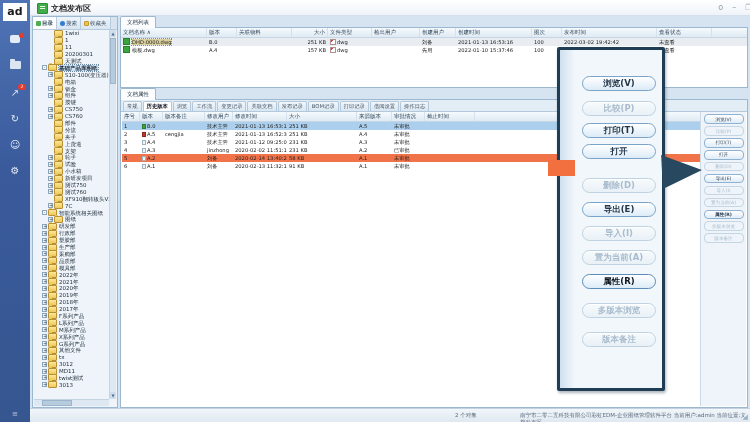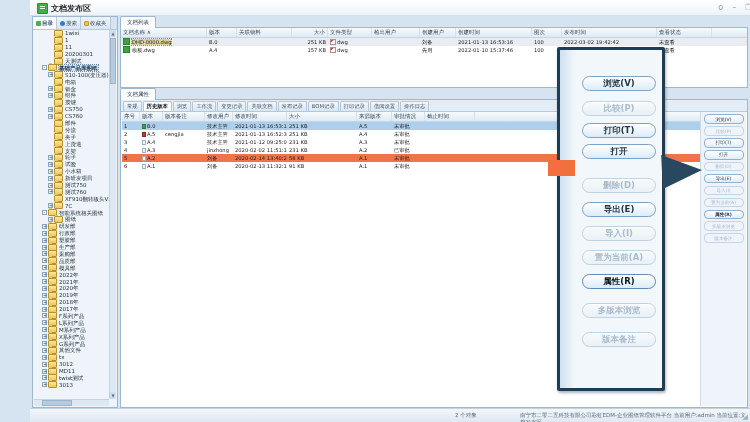--- a/index.html
+++ b/index.html
@@ -145,20 +145,44 @@
              background:linear-gradient(#f1f6fa,#dfe8f1);border-top:1px solid #c3d2e0;font-size:5.5px;color:#5a6b7a;}
   .st-obj{position:absolute;left:425px;top:3px;}
   .st-info{position:absolute;left:490px;top:3px;}
   .st-grip{position:absolute;right:2px;bottom:1px;color:#9fb2c2;font-size:7px;}
 </style>
 </head>
 <body>
 
 <div class="screen">
 
+  <div class="appbar">
+    <div class="logo">ad</div>
+    <div class="abicon">
+      <div class="bubble"></div>
+      <span class="rdot"></span>
+    </div>
+    <div class="abicon">
+      <div class="folderw"></div>
+    </div>
+    <div class="abicon">
+      <span>↗</span>
+      <span class="rbadge">2</span>
+    </div>
+    <div class="abicon">
+      <span>↻</span>
+    </div>
+    <div class="abicon">
+      <span>☺</span>
+    </div>
+    <div class="abicon">
+      <span>⚙</span>
+    </div>
+    <div class="abbottom">≡</div>
+  </div>
 
   <div class="titlebar">
     <span class="doc-ic-title"></span>
     <span class="wtitle">文档发布区</span>
     <div class="wctrls">
       <span>o</span>
       <span>–</span>
       <span>❐</span>
       <span>×</span>
     </div>

